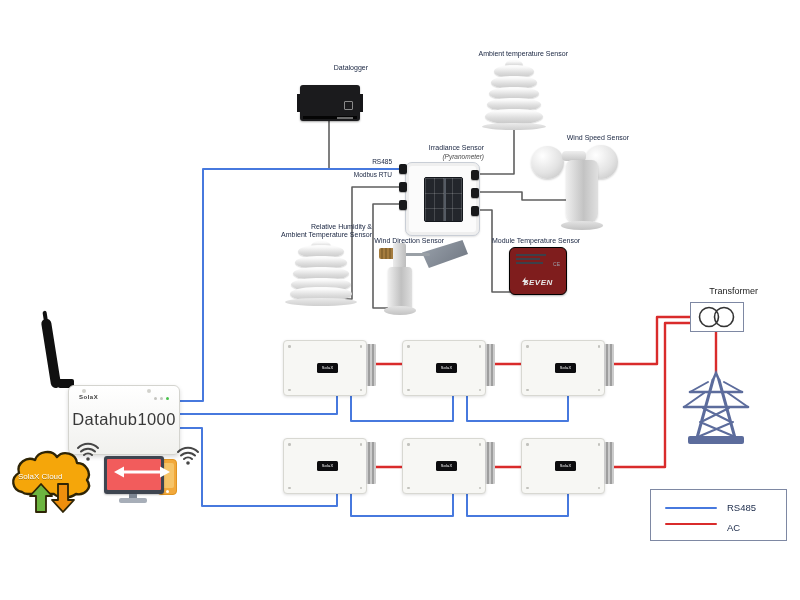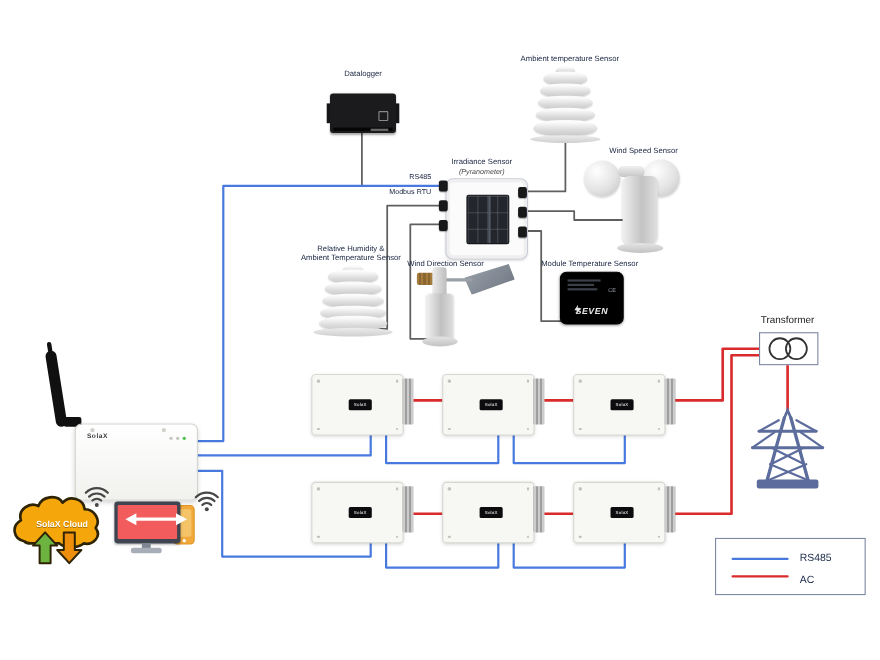--- a/index.html
+++ b/index.html
@@ -2,21 +2,21 @@
 <html><head>
 <meta charset="utf-8">
 <style>
   html,body{margin:0;padding:0;background:#fff;}
   #canvas{position:relative;width:800px;height:600px;background:#fff;overflow:hidden;
           font-family:"Liberation Sans",sans-serif;}
   .abs{position:absolute;}
   svg{display:block;}
 
   
-  .lbl{position:absolute;font-size:7px;line-height:8px;color:#17233f;text-align:center;
+  .lbl{position:absolute;font-size:7px;line-height:8px;color:#17233f;text-align:right;
        font-family:"Liberation Sans",sans-serif;white-space:nowrap;}
   .lbl-sub{font-size:6.5px;color:#4a4a4a;font-style:italic;}
   .lbl-right{text-align:right;}
   .lbl-big{font-size:9px;color:#1c1c1c;}
 
   
   .datalogger{position:absolute;left:300px;top:85px;width:60px;height:36px;background:#1b1b1d;
       border-radius:3px;box-shadow:0 1px 2px rgba(0,0,0,.35);}
   .datalogger:before{content:"";position:absolute;left:-3px;top:9px;width:3px;height:18px;background:#161618;}
   .datalogger:after{content:"";position:absolute;right:-3px;top:9px;width:3px;height:18px;background:#161618;}
@@ -61,21 +61,21 @@
       background:linear-gradient(90deg,#ececec,#bdbdbd);}
   .wd-vane{position:absolute;left:422px;top:240px;width:46px;height:28px;
       background:linear-gradient(135deg,#9aa2ac,#6e7580);
       clip-path:polygon(0% 45%,88% 0%,100% 50%,15% 100%);}
   .wd-body{position:absolute;left:388px;top:267px;width:24px;height:44px;border-radius:4px;
       background:linear-gradient(90deg,#efefef,#c0c0c0 55%,#dedede);box-shadow:0 1px 2px rgba(0,0,0,.15);}
   .wd-base{position:absolute;left:384px;top:306px;width:32px;height:9px;border-radius:50%;
       background:linear-gradient(#e4e4e4,#c2c2c2);}
 
   
-  .mod-box{position:absolute;left:509px;top:247px;width:56px;height:46px;background:#000000;border:1px solid #000;
+  .mod-box{position:absolute;left:509px;top:247px;width:56px;height:46px;background:#7f1d1d;border:1px solid #000;
       border-radius:6px;box-shadow:0 1px 2px rgba(0,0,0,.3);color:#fff;}
   .mod-box .tline{position:absolute;left:6px;height:2px;background:#3c4049;}
   .mod-ce{position:absolute;right:6px;top:13px;font-size:5px;color:#9aa0ab;}
   .mod-brand{position:absolute;left:0;right:0;bottom:7px;text-align:center;font-size:8px;font-weight:bold;
       font-style:italic;letter-spacing:.5px;color:#e8e8e8;}
   .mod-bolt{position:absolute;left:12px;bottom:8px;width:6px;height:9px;background:#e8e8e8;
       clip-path:polygon(60% 0,0 55%,40% 55%,30% 100%,100% 38%,52% 38%);}
 
   
   .antenna{position:absolute;left:51px;top:318px;width:10px;height:70px;background:#101010;border-radius:5px;
@@ -83,21 +83,21 @@
   .antenna:before{content:"";position:absolute;left:3px;top:-8px;width:4px;height:10px;background:#101010;border-radius:2px;}
   .antenna-elbow{position:absolute;left:58px;top:379px;width:16px;height:9px;background:#101010;border-radius:2px;}
   .datahub{position:absolute;left:68px;top:385px;width:110px;height:68px;border:1px solid #d4d4cf;border-radius:6px;
       background:linear-gradient(#ffffff,#f1f1ee);box-shadow:0 2px 4px rgba(0,0,0,.15);}
   .dh-screw{position:absolute;top:3px;width:4px;height:4px;border-radius:50%;background:#d2d2cd;}
   .dh-brand{position:absolute;left:10px;top:8px;font-size:6px;font-weight:bold;letter-spacing:.5px;color:#3c3c3c;}
   .dh-led{position:absolute;top:11px;width:3px;height:3px;border-radius:50%;background:#c4c4c0;}
   .dh-model{position:absolute;left:0;right:0;top:24px;text-align:center;font-size:16.5px;color:#383838;letter-spacing:.4px;}
 
   
-  .cloud-text{position:absolute;left:18px;top:472px;width:62px;text-align:right;font-size:8px;font-weight:bold;
+  .cloud-text{position:absolute;left:18px;top:472px;width:62px;text-align:left;font-size:8px;font-weight:normal;
       color:#fff;text-shadow:0 1px 0 rgba(90,60,0,.5);}
   .monitor{position:absolute;left:104px;top:456px;width:60px;height:38px;background:#3e4550;border-radius:3px;
       box-shadow:0 1px 2px rgba(0,0,0,.25);}
   .monitor .screen{position:absolute;left:3px;top:3px;right:3px;bottom:4px;background:#f25c5c;border-radius:1px;}
   .monitor-neck{position:absolute;left:129px;top:494px;width:8px;height:5px;background:#7d8692;}
   .monitor-base{position:absolute;left:119px;top:498px;width:28px;height:5px;background:#a7aeb8;border-radius:2px;}
   .phone{position:absolute;left:157px;top:459px;width:18px;height:34px;background:#f2a93b;border:1.5px solid #df9422;
       border-radius:4px;}
   .phone i{position:absolute;left:2px;top:3px;right:2px;bottom:6px;background:#f6c468;border-radius:2px;}
   .phone b{position:absolute;left:50%;bottom:1px;width:3px;height:3px;margin-left:-1.5px;border-radius:50%;background:#fff;}
@@ -229,20 +229,21 @@
 
   <div class="antenna"></div>
   <div class="antenna-elbow"></div>
   <div class="datahub">
     <div class="dh-screw" style="left:13px"></div>
     <div class="dh-screw" style="left:78px"></div>
     <div class="dh-brand">SolaX</div>
     <div class="dh-led" style="right:22px"></div>
     <div class="dh-led" style="right:16px"></div>
     <div class="dh-led" style="right:10px;background:#49C24D"></div>
+    <div class="dh-model">Datahub1000</div>
   </div>
 
   <svg class="abs" style="left:76px;top:442px" width="24" height="20" viewBox="0 0 24 20">
     <g stroke="#474747" stroke-width="2" fill="none" stroke-linecap="round">
       <path d="M8,13 a6,6 0 0 1 8,0"></path>
         <path d="M5,9.5 a10,10 0 0 1 14,0"></path>
         <path d="M2,6 a14,14 0 0 1 20,0"></path>
     </g>
       <circle cx="12" cy="17" r="1.8" fill="#474747"></circle>
   </svg>

